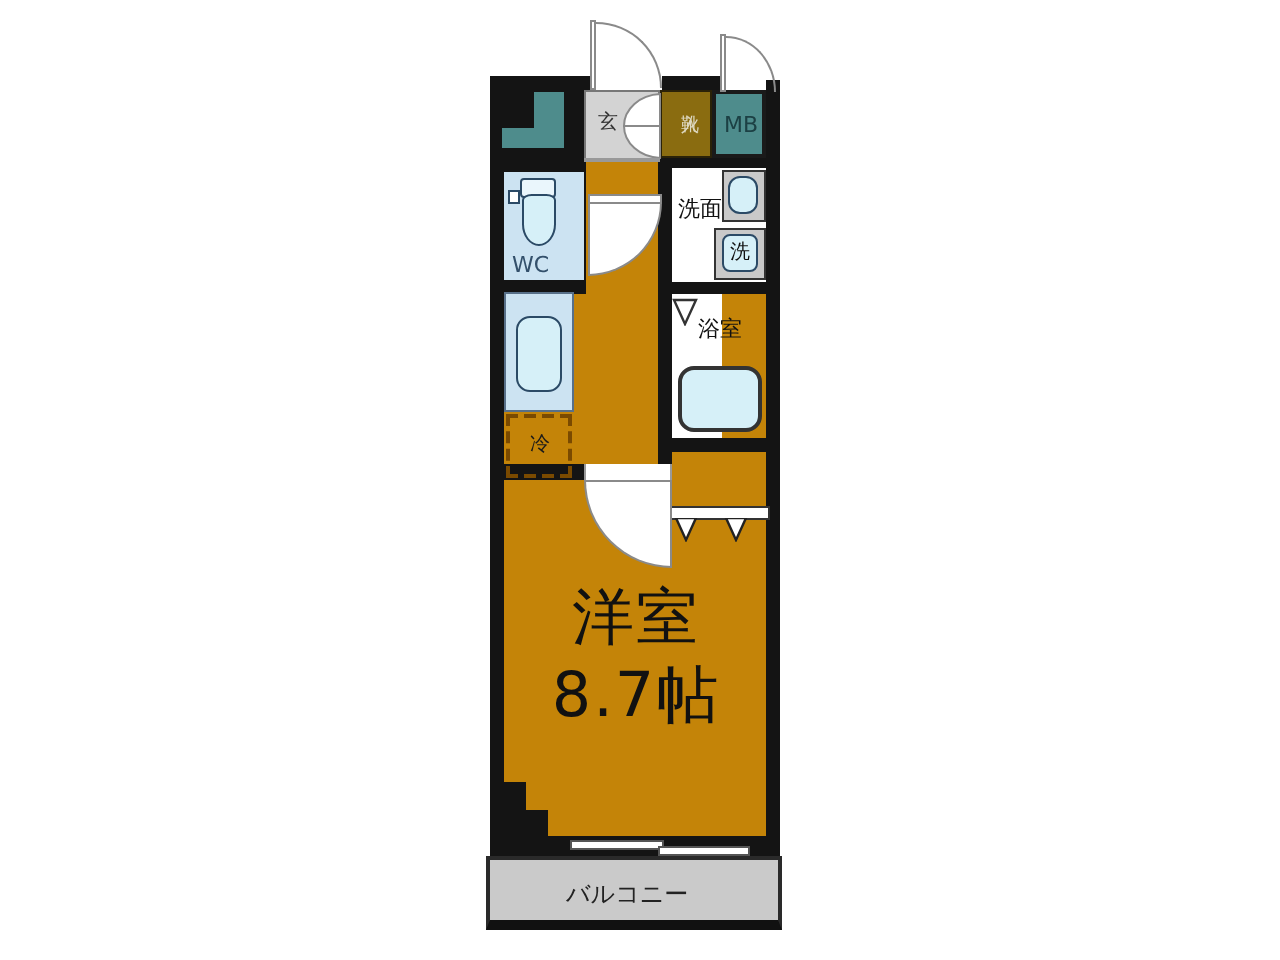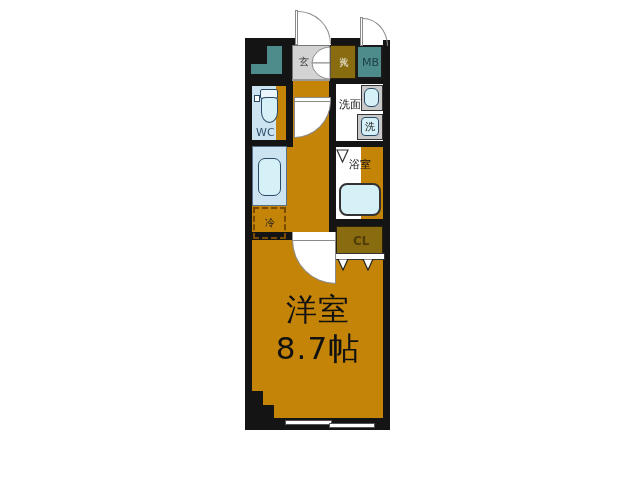--- a/index.html
+++ b/index.html
@@ -72,21 +72,21 @@
     <path d="M20,33 A19,16 0 0 1 2,17 H20 Z" fill="#ffffff" stroke="#8a8a8a" stroke-width="1"></path>
   </svg>
 
   <div class="abs" style="left:292px;top:79px;width:38px;height:2px;background:#999;"></div>
 
   <div class="abs leaf" style="left:295px;top:10px;width:3px;height:35px;"></div>
   <div class="abs arc-line" style="left:298px;top:11px;width:33px;height:33px;"></div>
   <div class="abs leaf" style="left:360px;top:17px;width:3px;height:29px;"></div>
   <div class="abs arc-line" style="left:363px;top:18px;width:25px;height:28px;"></div>
 
-  <div class="abs blue" style="left:252px;top:86px;width:24px;height:54px;">
+  <div class="abs blue" style="left:252px;top:86px;width:40px;height:54px;">
     <div class="abs" style="left:8px;top:3px;width:18px;height:10px;background:#EAF6FC;border:1.5px solid #2b4a66;border-radius:2px;"></div>
     <div class="abs" style="left:9px;top:11px;width:17px;height:26px;background:var(--fixture_fill);border:1.5px solid #2b4a66;border-radius:8px 8px 14px 14px / 5px 5px 18px 18px;"></div>
     <div class="abs" style="left:2px;top:9px;width:6px;height:7px;background:#fff;border:1.2px solid #2b4a66;"></div>
     <span class="lbl abs" style="left:4px;top:41px;font-size:11px;color:#33506b;">WC</span>
   </div>
 
   <div class="abs leaf" style="left:294px;top:97px;width:37px;height:5px;"></div>
   <div class="abs disc-br" style="left:294px;top:101px;width:37px;height:37px;"></div>
 
   <div class="abs blue" style="left:252px;top:146px;width:35px;height:60px;border:1px solid #587089;">
@@ -108,36 +108,36 @@
   </div>
 
   <div class="abs white-room" style="left:336px;top:147px;width:25px;height:72px;">
     <svg class="abs" style="left:0px;top:2px;" width="13" height="14" viewBox="0 0 13 14">
       <polygon points="1,1 12,1 6.5,13" fill="#ffffff" stroke="#333" stroke-width="1.2"></polygon>
     </svg>
     <span class="lbl abs" style="left:13px;top:12px;font-size:11px;color:#111;">浴室</span>
     <div class="abs" style="left:3px;top:36px;width:42px;height:33px;background:var(--fixture_fill);border:2px solid #333;border-radius:8px;"></div>
   </div>
 
-  <div class="abs olive" style="left:336px;top:226px;width:47px;height:28px;">
-    <span class="lbl abs" style="left:16px;top:8px;font-size:12px;font-weight:bold;color:#4f3c06;">CL</span>
-  </div>
   <div class="abs cl-bar" style="left:333px;top:253px;width:52px;height:7px;"></div>
   <svg class="abs" style="left:337px;top:259px;" width="12" height="12" viewBox="0 0 12 12">
     <polygon points="1,0 11,0 6,11" fill="#ffffff" stroke="#222" stroke-width="1.2"></polygon>
   </svg>
   <svg class="abs" style="left:362px;top:259px;" width="12" height="12" viewBox="0 0 12 12">
     <polygon points="1,0 11,0 6,11" fill="#ffffff" stroke="#222" stroke-width="1.2"></polygon>
   </svg>
 
   <div class="abs doorway" style="left:292px;top:232px;width:44px;height:8px;"></div>
   <div class="abs disc-bl" style="left:292px;top:240px;width:44px;height:44px;"></div>
 
   <div class="abs room-title" style="left:252px;top:290px;width:132px;">
     <div>洋室</div>
     <div>8.7帖</div>
   </div>
 
   <div class="abs win" style="left:285px;top:420px;width:47px;height:5px;"></div>
   <div class="abs win" style="left:329px;top:423px;width:46px;height:5px;"></div>
 
+  <div class="abs balcony" style="left:243px;top:428px;width:148px;height:37px;">
+    <span class="lbl abs" style="left:38px;top:11px;font-size:12px;color:#222;">バルコニー</span>
+  </div>
 
 </div>
 
 </body></html>

